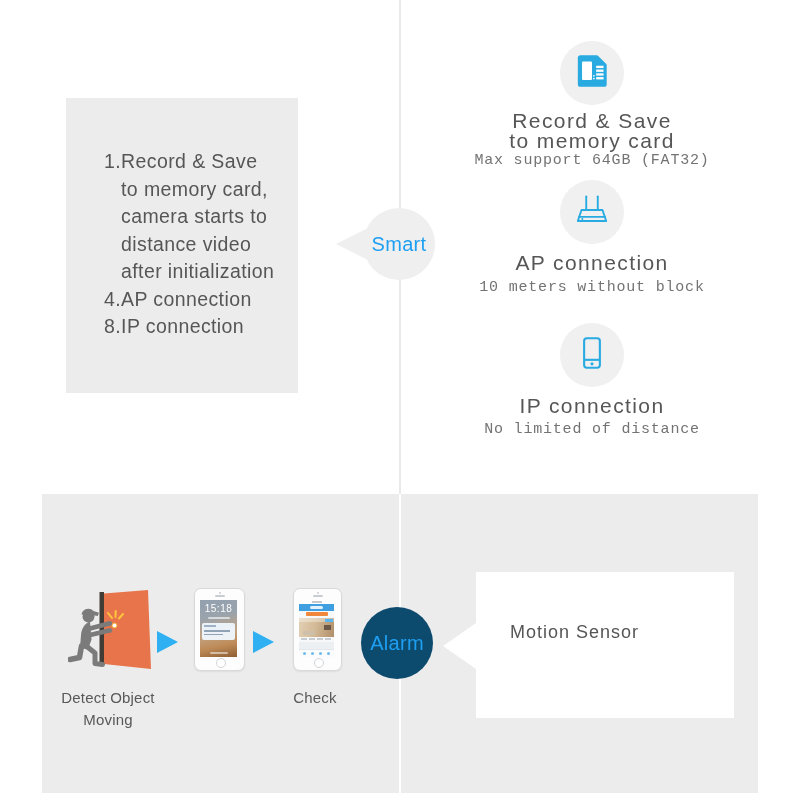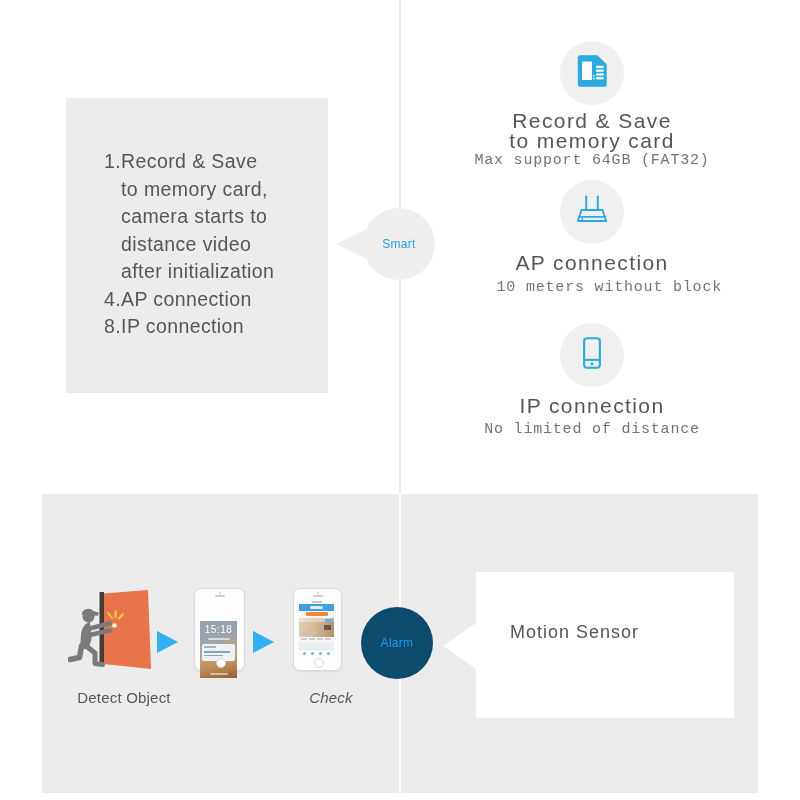--- a/index.html
+++ b/index.html
@@ -2,66 +2,66 @@
 <html><head>
 <meta charset="utf-8">
 <style>
   html,body{margin:0;padding:0;background:#fff;}
   .page{position:relative;width:800px;height:800px;background:#ffffff;overflow:hidden;
         font-family:"Liberation Sans","DejaVu Sans",sans-serif;color:#555;}
   
   .divider-top{position:absolute;left:399px;top:0;width:2px;height:494px;background:#E9E9E9;}
   .divider-bottom{position:absolute;left:399px;top:494px;width:2px;height:299px;background:#FFFFFF;}
   
-  .notes-box{position:absolute;left:66px;top:98px;width:262px;height:295px;background:#ECECEC;}
+  .notes-box{position:absolute;left:66px;top:98px;width:232px;height:295px;background:#ECECEC;}
   .notes-text{position:absolute;left:38px;top:50px;font-size:19.5px;line-height:27.5px;
               letter-spacing:.4px;color:#565656;white-space:nowrap;}
   .nline.indent{margin-left:17px;}
   
   .bubble{position:absolute;border-radius:50%;display:flex;align-items:center;justify-content:center;}
   .smart-bubble{left:363px;top:208px;width:72px;height:72px;background:#EFEFEF;}
   .smart-tail{position:absolute;left:-27px;top:21px;width:0;height:0;
               border-top:15px solid transparent;border-bottom:15px solid transparent;
               border-right:30px solid #EFEFEF;}
   .alarm-bubble{left:361px;top:607px;width:72px;height:72px;background:#0c4a6e;}
-  .bubble-label{font-size:12px;letter-spacing:.3px;color:#1E9FF2;}
+  .bubble-label{font-size:20px;letter-spacing:.3px;color:#1E9FF2;}
   
   .fcircle{position:absolute;width:64px;height:64px;border-radius:50%;background:#F0F0F0;
            display:flex;align-items:center;justify-content:center;}
   .c1{left:560px;top:41px;} .c2{left:560px;top:180px;} .c3{left:560px;top:323px;}
   .ftitle{position:absolute;left:462px;width:260px;text-align:center;font-size:21px;
           letter-spacing:1.4px;color:#565656;}
   .fsub{position:absolute;left:462px;width:260px;text-align:center;font-size:15px;
         letter-spacing:.8px;color:#737373;font-family:Liberation Mono, monospace;}
   .t1a{top:109px;} .t1b{top:129px;} .s1{top:152px;}
-  .t2a{top:251px;} .s2{top:279px;text-align:right;}
+  .t2a{top:251px;} .s2{top:279px;}
   .t3a{top:394px;} .s3{top:421px;}
   
   .alarm-panel{position:absolute;left:42px;top:494px;width:716px;height:299px;background:#ECECEC;}
   .step-label{position:absolute;width:130px;text-align:center;font-size:15px;line-height:21.5px;
-              color:#585858;letter-spacing:.2px;padding-left:16px;}
-  .lbl1{left:43px;top:687px;} .lbl2{left:147px;top:687px;} .lbl3{left:250px;top:687px;font-style:italic;}
+              color:#585858;letter-spacing:.2px;}
+  .lbl1{left:43px;top:687px;} .lbl2{left:147px;top:687px;} .lbl3{left:250px;top:687px;}
   .flow-arrow{position:absolute;width:0;height:0;border-top:11px solid transparent;
               border-bottom:11px solid transparent;border-left:21px solid #2FB0F2;}
   .a1{left:157px;top:631px;} .a2{left:253px;top:631px;}
   .door-art{position:absolute;left:68px;top:588px;}
   
   .phone{position:absolute;background:#FDFDFD;border:1px solid #D9D9D9;border-radius:7px;
          box-shadow:0 1px 2px rgba(0,0,0,.07);}
   .phone1{left:194px;top:588px;width:49px;height:81px;}
   .phone2{left:293px;top:588px;width:47px;height:81px;}
   .cam-dot{position:absolute;left:50%;top:2.5px;width:2px;height:2px;margin-left:-1px;
            border-radius:50%;background:#C9CDD2;}
   .speaker{position:absolute;left:50%;top:6px;width:10px;height:2px;margin-left:-5px;
            border-radius:1px;background:#C9CDD2;}
   .home-btn{position:absolute;left:50%;bottom:2px;width:8px;height:8px;margin-left:-4px;
             border:1px solid #D2D5D9;border-radius:50%;background:#fff;}
   .screen{position:absolute;left:5px;top:11px;overflow:hidden;}
   .screen1{width:37px;height:57px;
-    background:linear-gradient(168deg,#93A0AE 0%,#99A3AC 30%,#C2A381 58%,#BE8A57 78%,#8E5F33 100%);margin-top:21px;}
+    background:linear-gradient(168deg,#93A0AE 0%,#99A3AC 30%,#C2A381 58%,#BE8A57 78%,#8E5F33 100%);}
   .lock-time{position:absolute;left:0;right:0;top:3px;text-align:center;color:#fff;
              font-size:10px;letter-spacing:.5px;}
   .lock-date{position:absolute;left:50%;top:17px;width:22px;height:2px;margin-left:-11px;
              border-radius:1px;background:rgba(255,255,255,.6);}
   .notif{position:absolute;left:2px;right:2px;top:23px;height:17px;border-radius:2px;
          background:rgba(238,247,253,.95);}
   .notif .h{position:absolute;left:2px;top:2px;width:12px;height:1.5px;background:#9FB3C4;}
   .notif .l1{position:absolute;left:2px;top:7px;width:26px;height:1.5px;background:#8FA3B4;}
   .notif .l2{position:absolute;left:2px;top:10.5px;width:19px;height:1.5px;background:#8FA3B4;}
   .unlock-hint{position:absolute;left:50%;bottom:3px;width:18px;height:2px;margin-left:-9px;
@@ -185,20 +185,21 @@
       <g stroke="#FFC63E" stroke-width="2" stroke-linecap="round" fill="none">
         <path d="M44 30 l-4 -5"></path>
         <path d="M47.5 29 l.2 -6"></path>
         <path d="M51 30.5 l4 -4.5"></path>
       </g>
       <circle cx="46.5" cy="37.5" r="2.3" fill="#FFFFFF" stroke="#F5BE4B" stroke-width="1"></circle>
     </svg>
   </div>
   <div class="step-label lbl1">
     <div>Detect Object</div>
+    <div>Moving</div>
   </div>
 
   <div class="flow-arrow a1"></div>
 
   <div class="phone phone1">
     <div class="cam-dot"></div>
     <div class="speaker"></div>
     <div class="screen screen1">
       <div class="lock-time">15:18</div>
       <div class="lock-date"></div>

